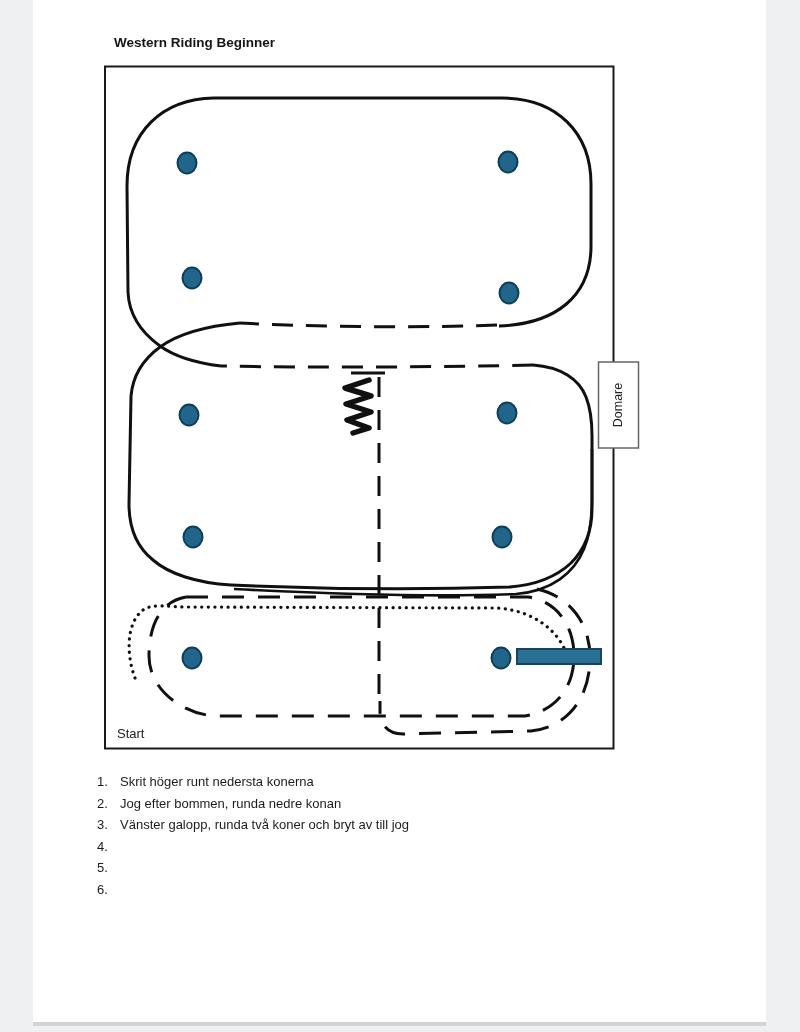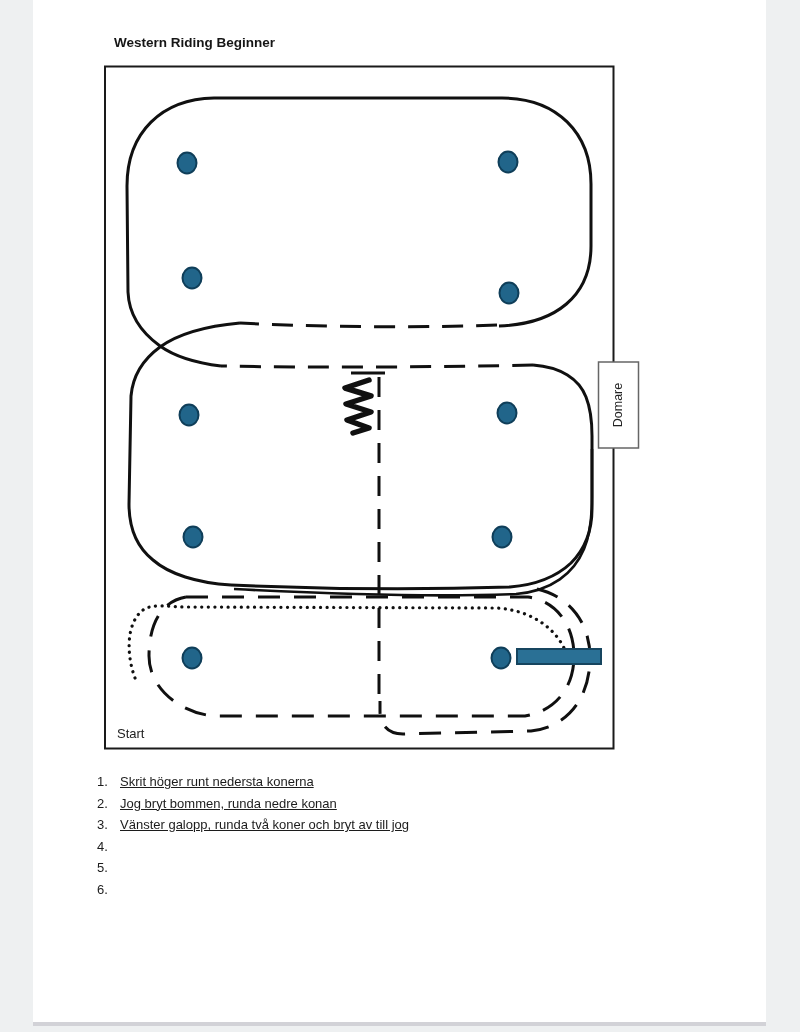--- a/index.html
+++ b/index.html
@@ -26,21 +26,21 @@
     display:flex;align-items:center;justify-content:center;
   }
   .judge-label span{
     transform:rotate(-90deg);font-size:12.5px;color:#222;white-space:nowrap;
   }
   .instructions{
     position:absolute;left:64px;top:771px;font-size:13px;color:#1c1c1c;
   }
   .instr-row{display:flex;height:21.5px;align-items:center;}
   .instr-row .num{width:15px;margin-right:8px;text-align:left;}
-  .instr-row .txt{white-space:nowrap;text-decoration:underline;}
+  .instr-row .txt{white-space:nowrap;}
 </style>
 </head>
 <body>
 
 <div class="page">
 
   <div class="title">Western Riding Beginner</div>
 
   <svg class="pattern" width="733" height="1024" viewBox="33 0 733 1024">
 
@@ -102,21 +102,21 @@
 
   <div class="start-label">Start</div>
 
   <div class="instructions">
     <div class="instr-row">
       <span class="num">1.</span>
       <span class="txt">Skrit höger runt nedersta konerna</span>
     </div>
     <div class="instr-row">
       <span class="num">2.</span>
-      <span class="txt">Jog bryt bommen, runda nedre konan</span>
+      <span class="txt">Jog efter bommen, runda nedre konan</span>
     </div>
     <div class="instr-row">
       <span class="num">3.</span>
       <span class="txt">Vänster galopp, runda två koner och bryt av till jog</span>
     </div>
     <div class="instr-row">
       <span class="num">4.</span>
     </div>
     <div class="instr-row">
       <span class="num">5.</span>

